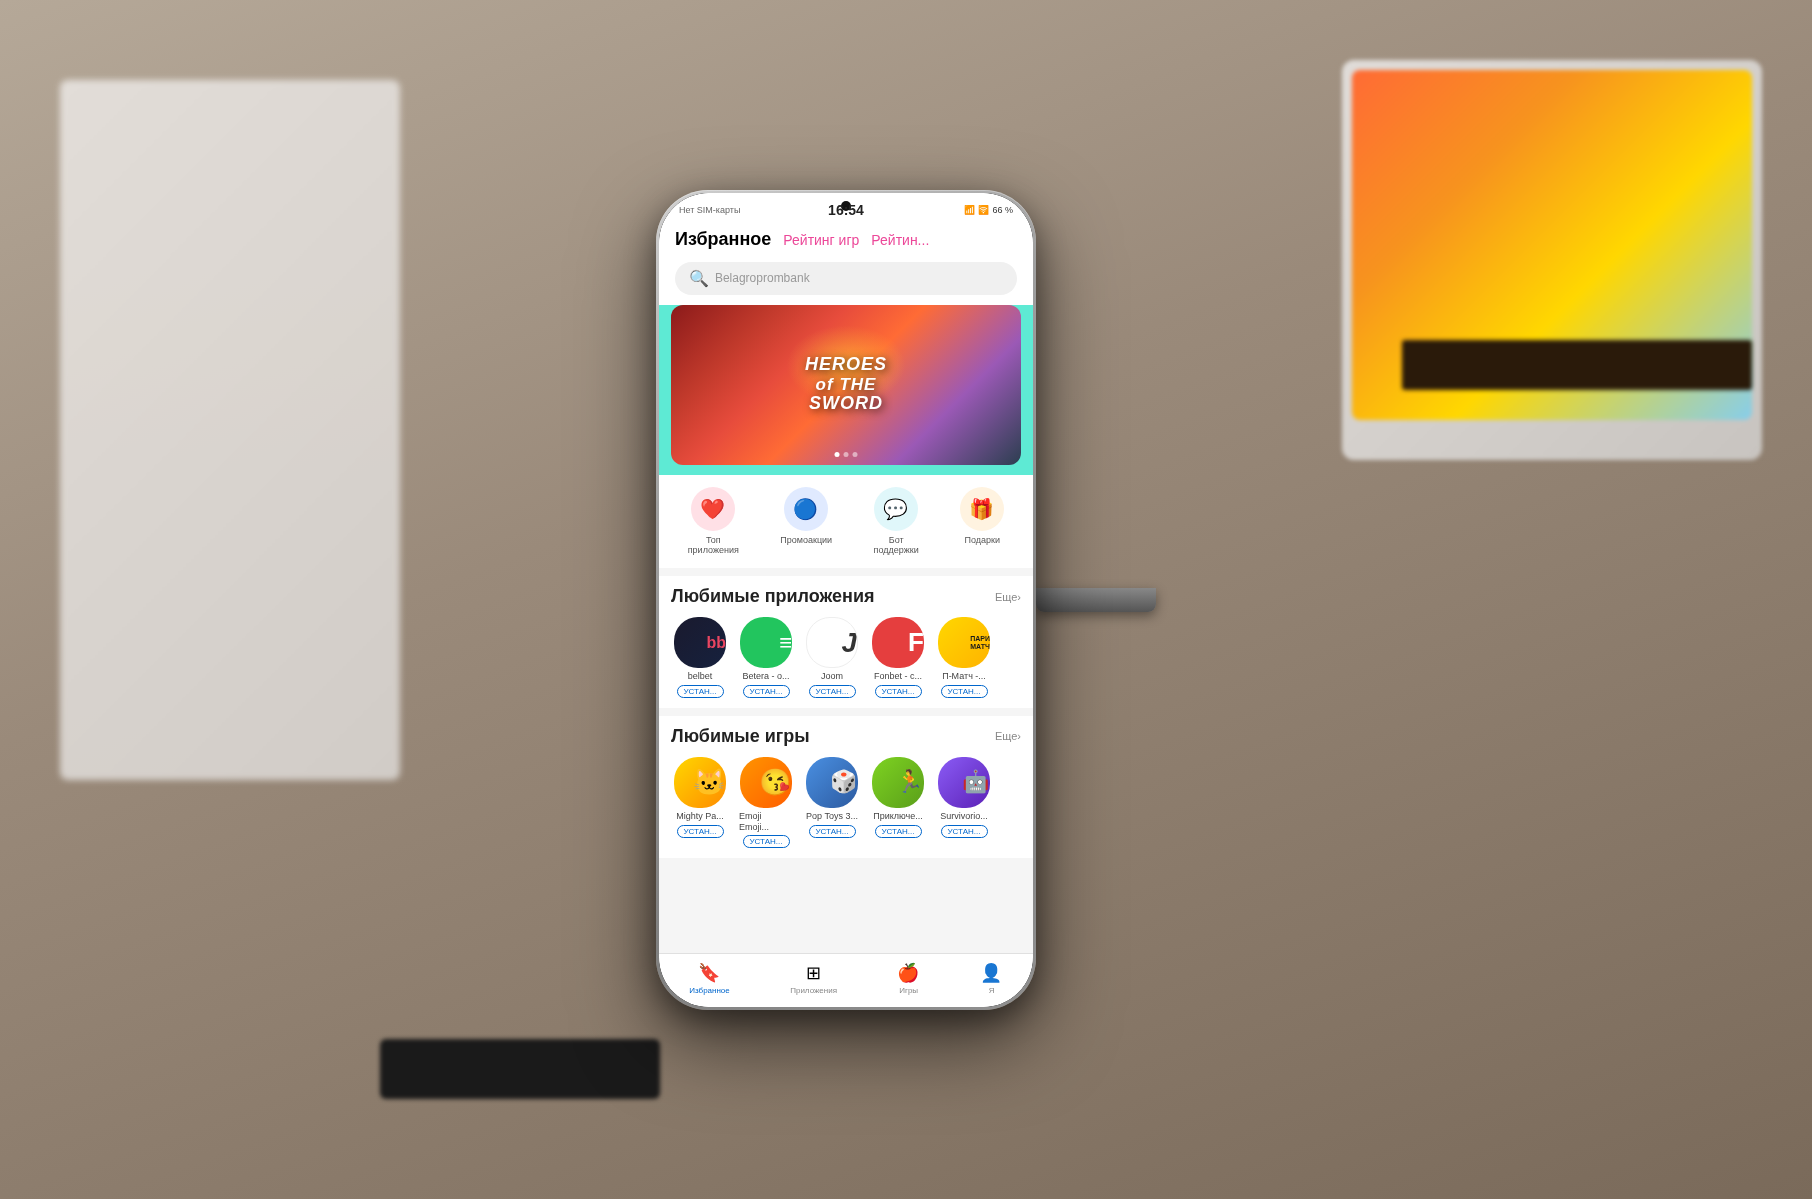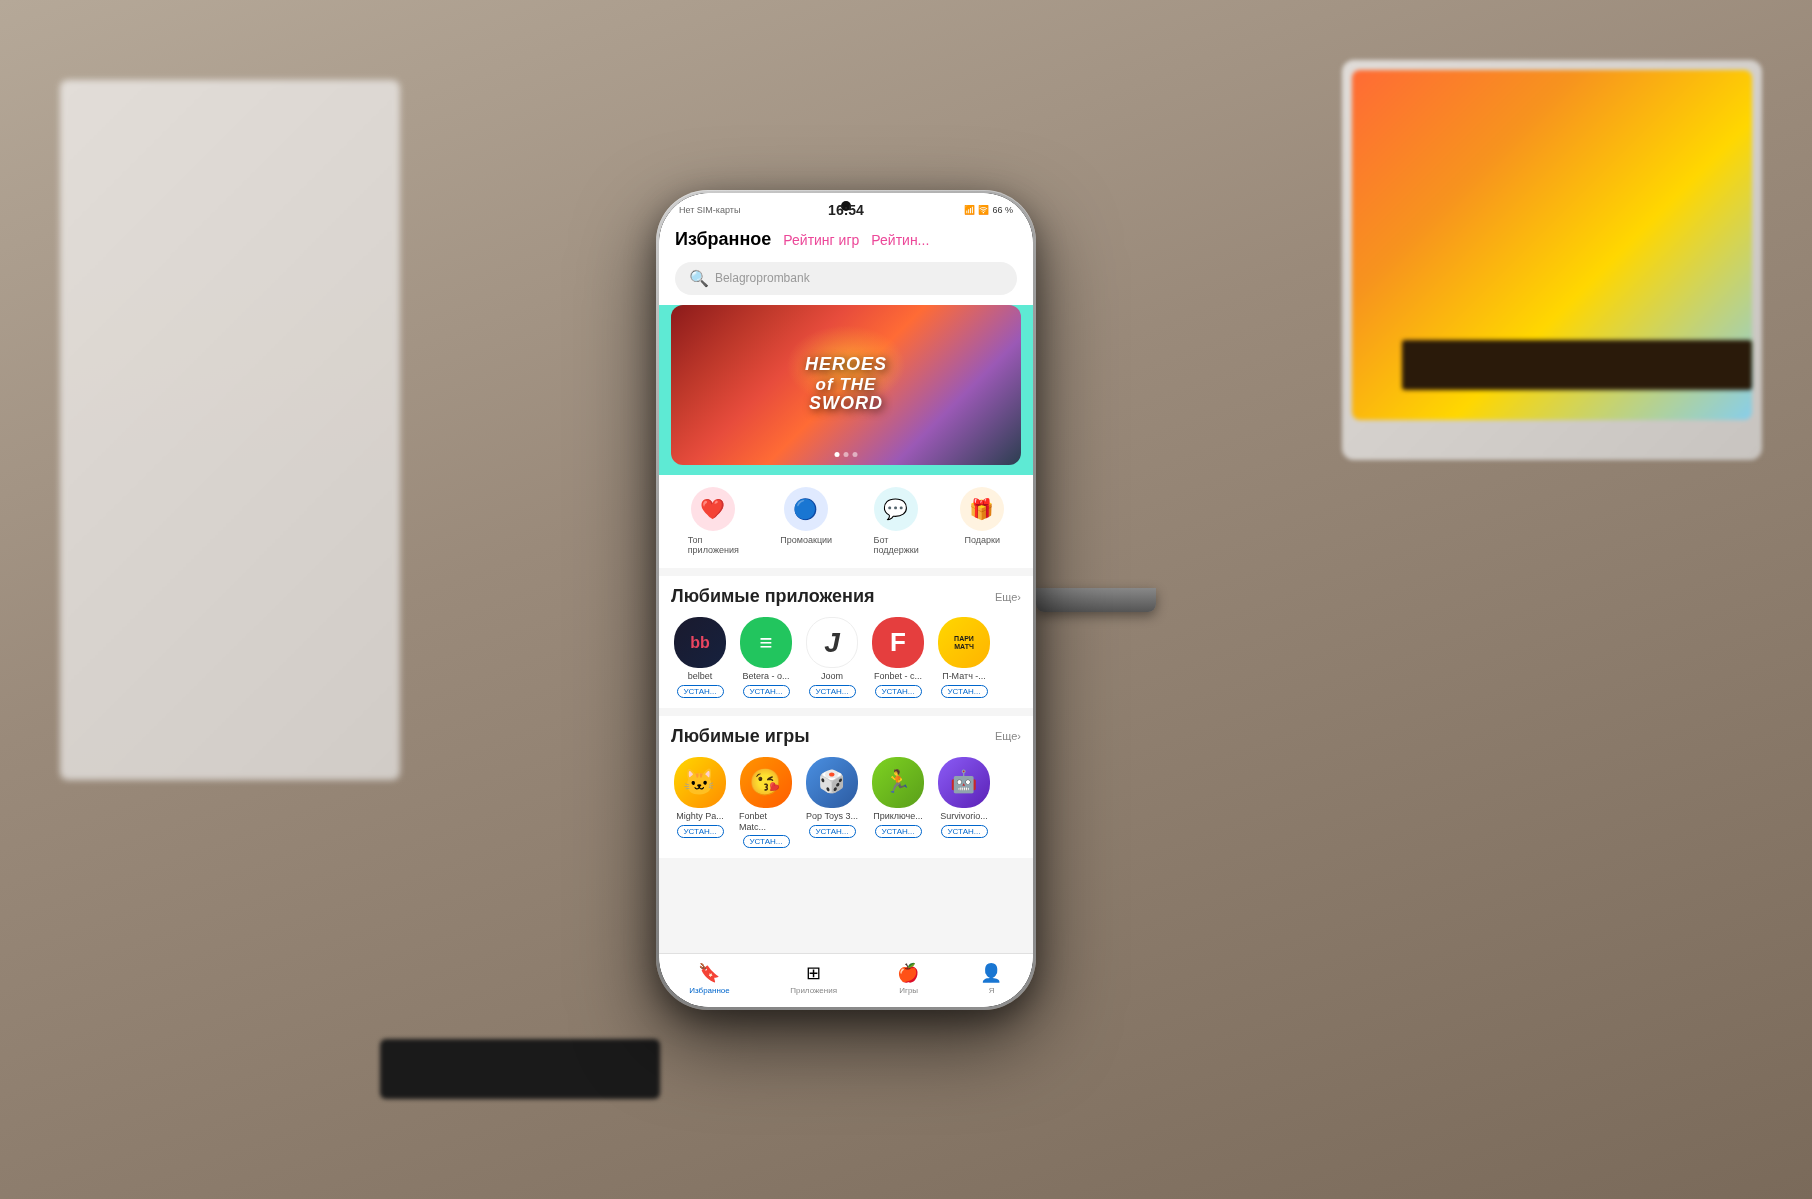--- a/index.html
+++ b/index.html
@@ -268,20 +268,21 @@
       height: 44px;
       border-radius: 50%;
       display: flex;
       align-items: center;
       justify-content: center;
       font-size: 20px;
     }
     .action-label {
       font-size: 9px;
       color: #555;
+      text-align: center;
       line-height: 1.2;
     }
 
     
     .section {
       background: #fff;
       padding: 10px 12px;
       margin-bottom: 8px;
     }
     .section-header {
@@ -315,21 +316,21 @@
       gap: 3px;
       width: 58px;
       flex-shrink: 0;
     }
     .app-icon {
       width: 52px;
       height: 51px;
       border-radius: 24px;
       display: flex;
       align-items: center;
-      justify-content: center;
+      justify-content: flex-end;
       font-size: 22px;
       font-weight: 900;
       overflow: hidden;
     }
     .app-name {
       font-size: 9px;
       color: #444;
       text-align: left;
       line-height: 1.2;
       max-width: 54px;
@@ -524,21 +525,21 @@
                 <div class="app-icon icon-mighty">
                   <span style="font-size:26px;">🐱</span>
                 </div>
                 <span class="app-name">Mighty Pa...</span>
                 <span class="app-install">УСТАН...</span>
               </div>
               <div class="app-item">
                 <div class="app-icon icon-emoji">
                   <span style="font-size:26px;">😘</span>
                 </div>
-                <span class="app-name">Fonbet Matc...</span>
+                <span class="app-name">Emoji Emoji...</span>
                 <span class="app-install">УСТАН...</span>
               </div>
               <div class="app-item">
                 <div class="app-icon icon-poptoys">
                   <span style="font-size:22px;">🎲</span>
                 </div>
                 <span class="app-name">Pop Toys 3...</span>
                 <span class="app-install">УСТАН...</span>
               </div>
               <div class="app-item">

